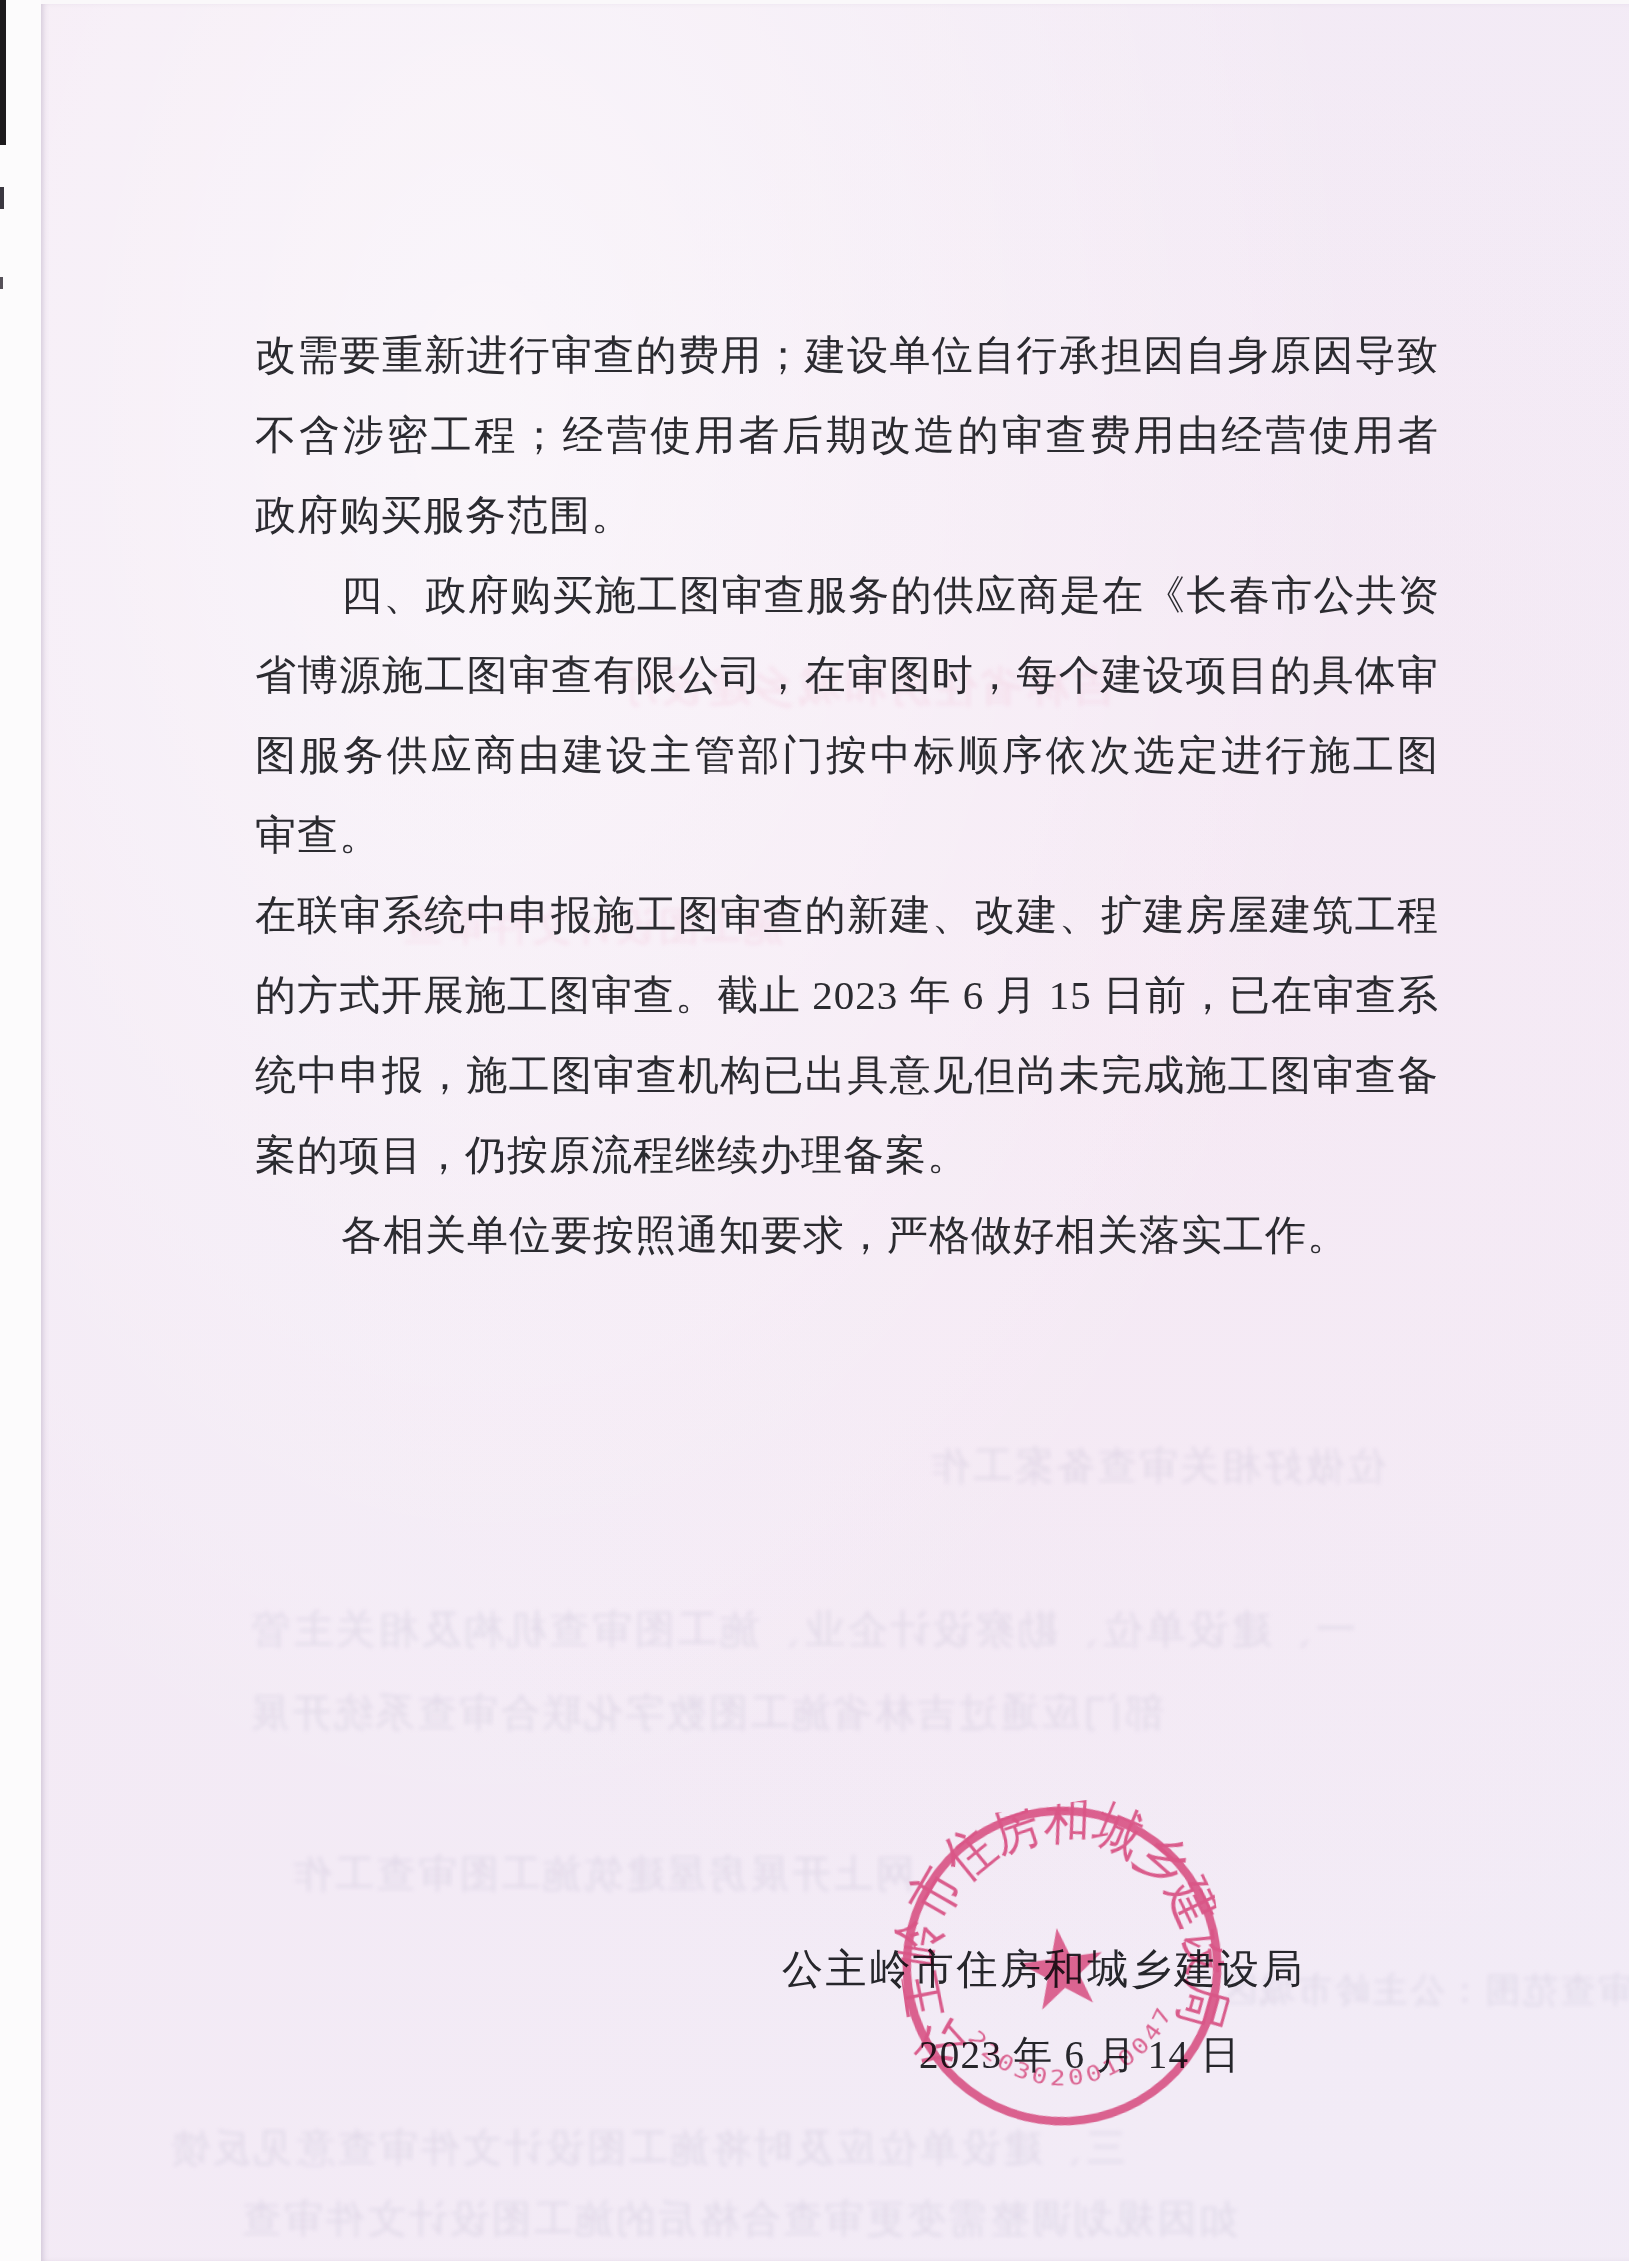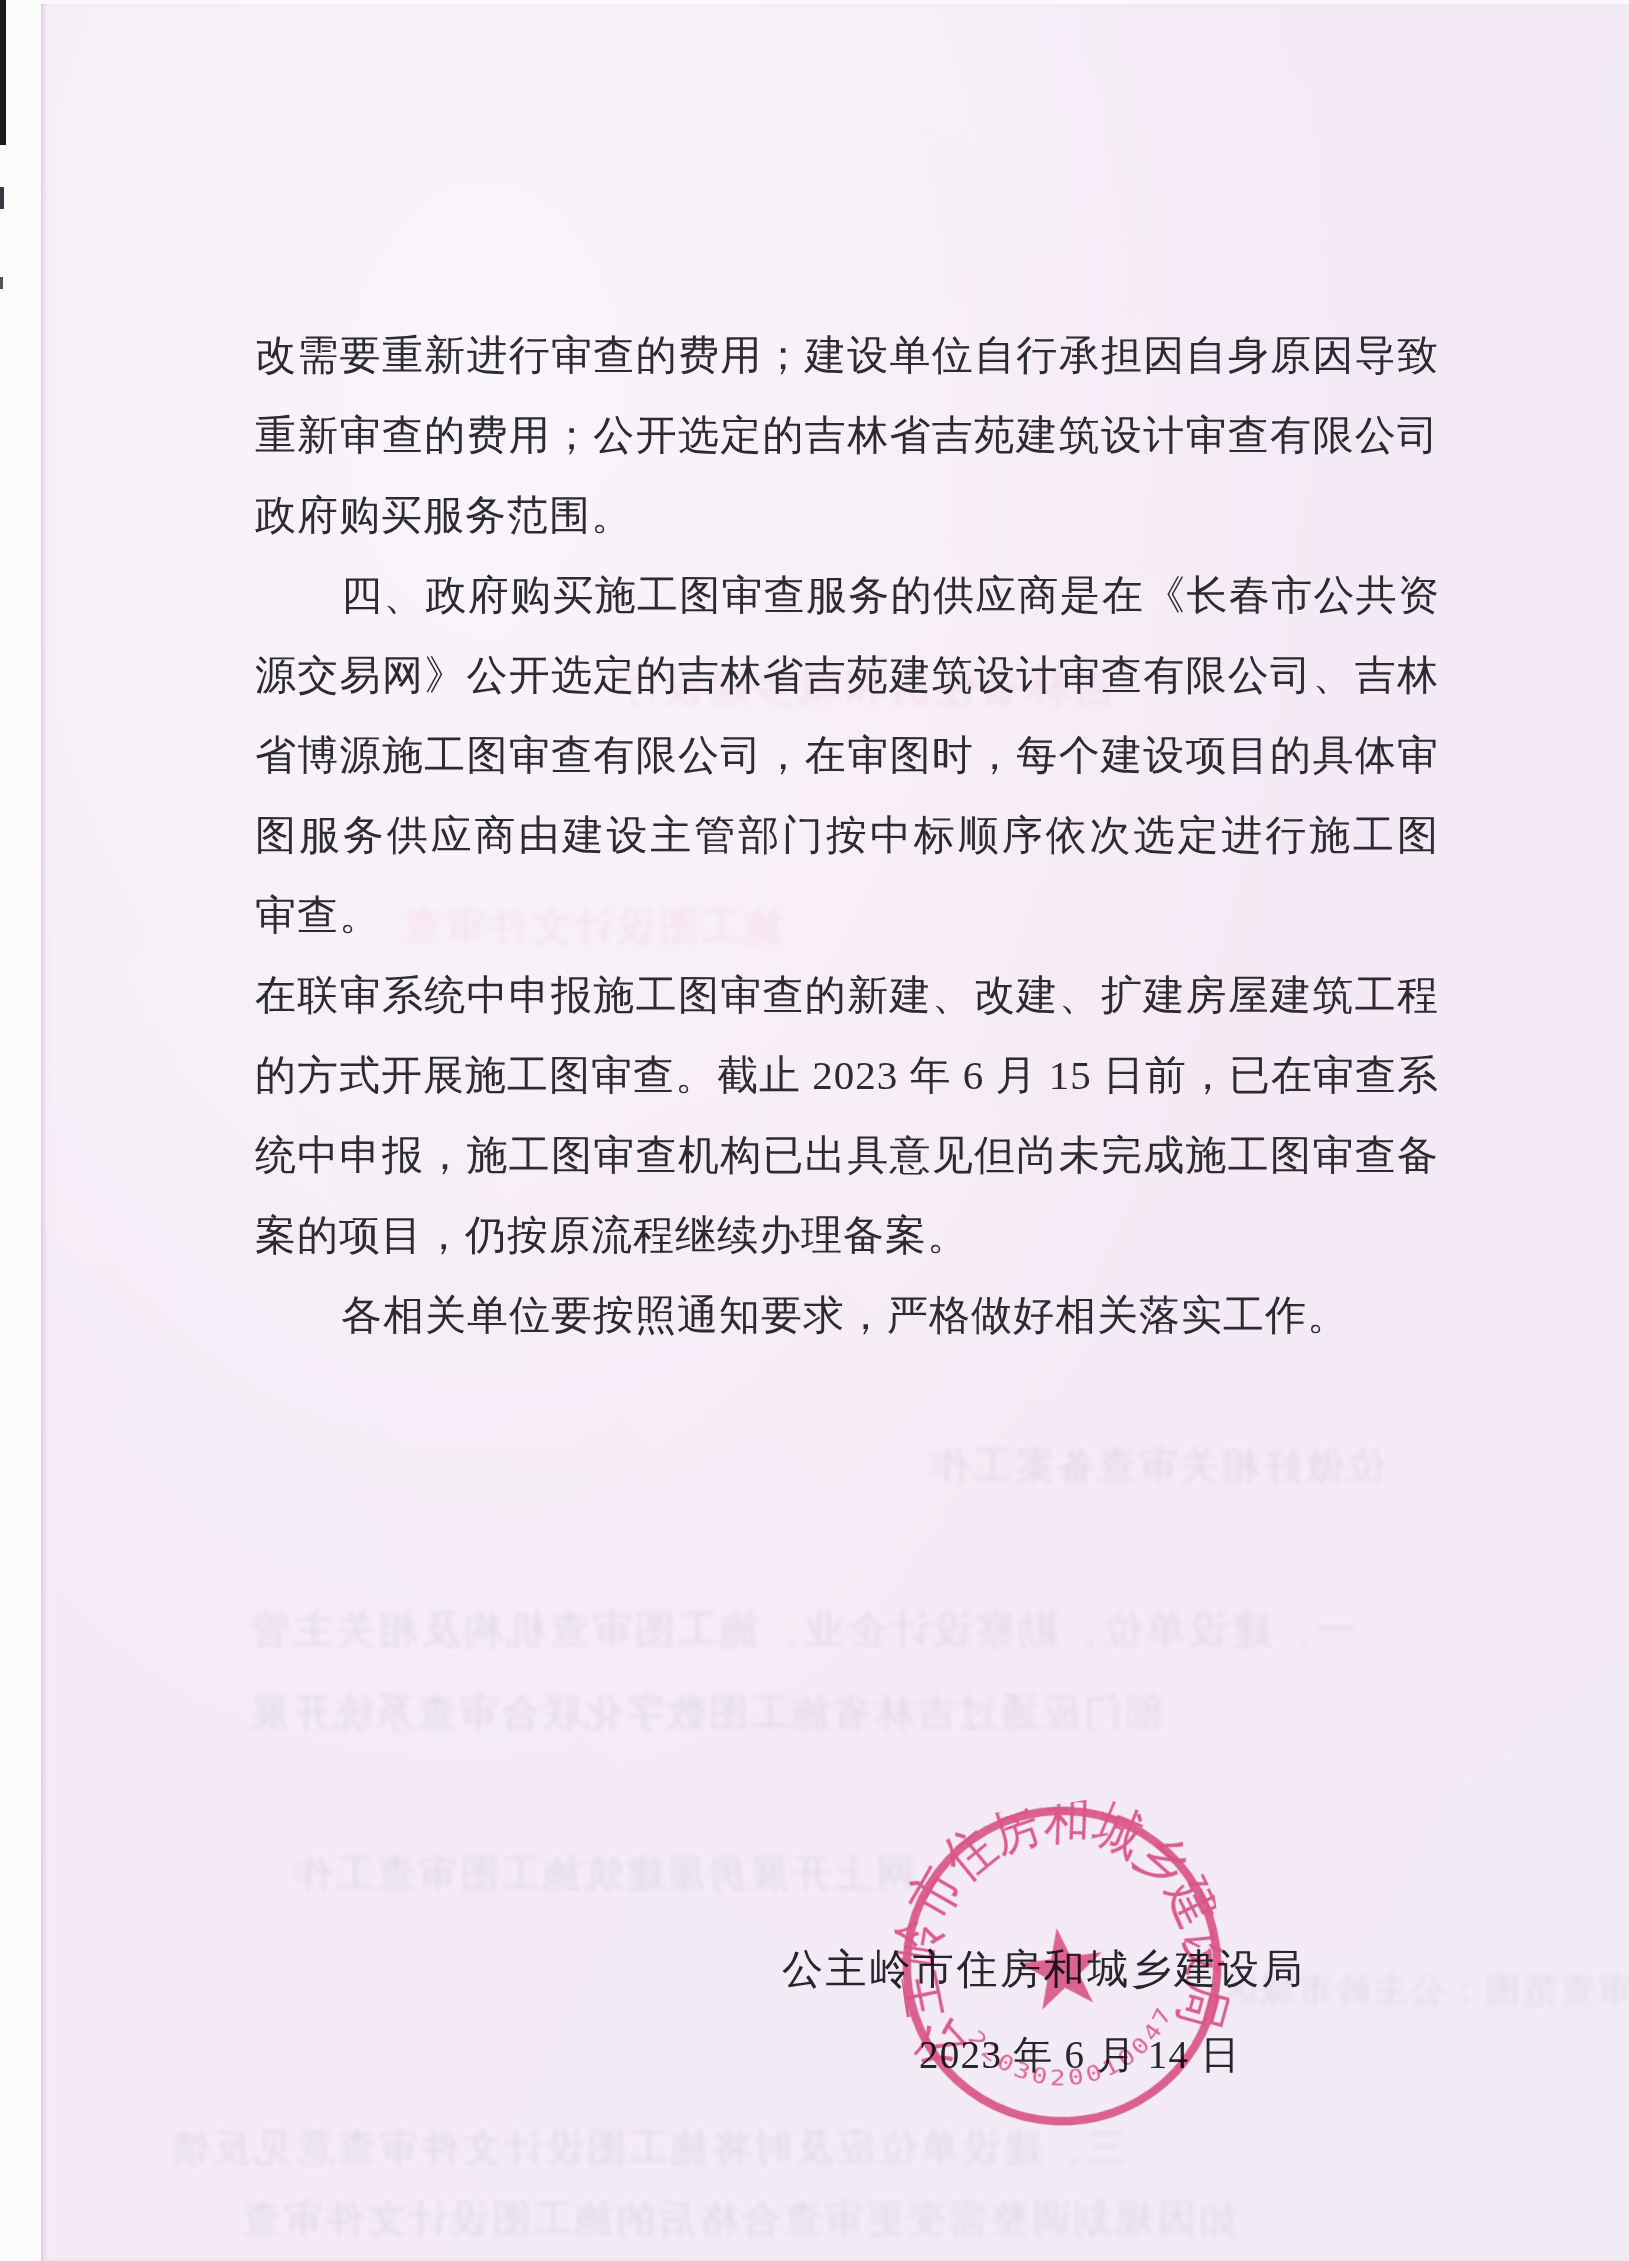--- a/index.html
+++ b/index.html
@@ -85,24 +85,23 @@
 <div class="ghost" style="left:248px;top:1686px;">部门应通过吉林省施工图数字化联合审查系统开展</div>
 <div class="ghost" style="left:290px;top:1847px;">网上开展房屋建筑施工图审查工作</div>
 <div class="ghost" style="left:1219px;top:1967px;font-size:35px;">施工图审查范围：公主岭市城区</div>
 <div class="ghost" style="left:168px;top:2121px;">三、建设单位应及时将施工图设计文件审查意见反馈</div>
 <div class="ghost" style="left:239px;top:2192px;">如因规划调整需变更审查合格后的施工图设计文件审查</div>
 <div class="ghost red" style="left:613px;top:658px;font-size:43px;">吉林省住房和城乡建设厅</div>
 <div class="ghost red" style="left:400px;top:899px;font-size:40px;">施工图设计文件审查</div>
 
 <div class="text-block">
   <div class="line j">改需要重新进行审查的费用；建设单位自行承担因自身原因导致</div>
-  <div class="line j">重新审查的费用；公开选定的吉林省吉苑建筑设计审查有限公司</div>
+  <div class="line j">不含涉密工程；经营使用者后期改造的审查费用由经营使用者</div>
   <div class="line">政府购买服务范围。</div>
   <div class="line j indent">四、政府购买施工图审查服务的供应商是在《长春市公共资</div>
-  <div class="line j">源交易网》公开选定的吉林省吉苑建筑设计审查有限公司、吉林</div>
   <div class="line j">省博源施工图审查有限公司，在审图时，每个建设项目的具体审</div>
   <div class="line j">图服务供应商由建设主管部门按中标顺序依次选定进行施工图</div>
   <div class="line">审查。</div>
   <div class="line j">在联审系统中申报施工图审查的新建、改建、扩建房屋建筑工程</div>
   <div class="line j">的方式开展施工图审查。截止 2023 年 6 月 15 日前，已在审查系</div>
   <div class="line j">统中申报，施工图审查机构已出具意见但尚未完成施工图审查备</div>
   <div class="line">案的项目，仍按原流程继续办理备案。</div>
   <div class="line indent">各相关单位要按照通知要求，严格做好相关落实工作。</div>
 </div>
 

